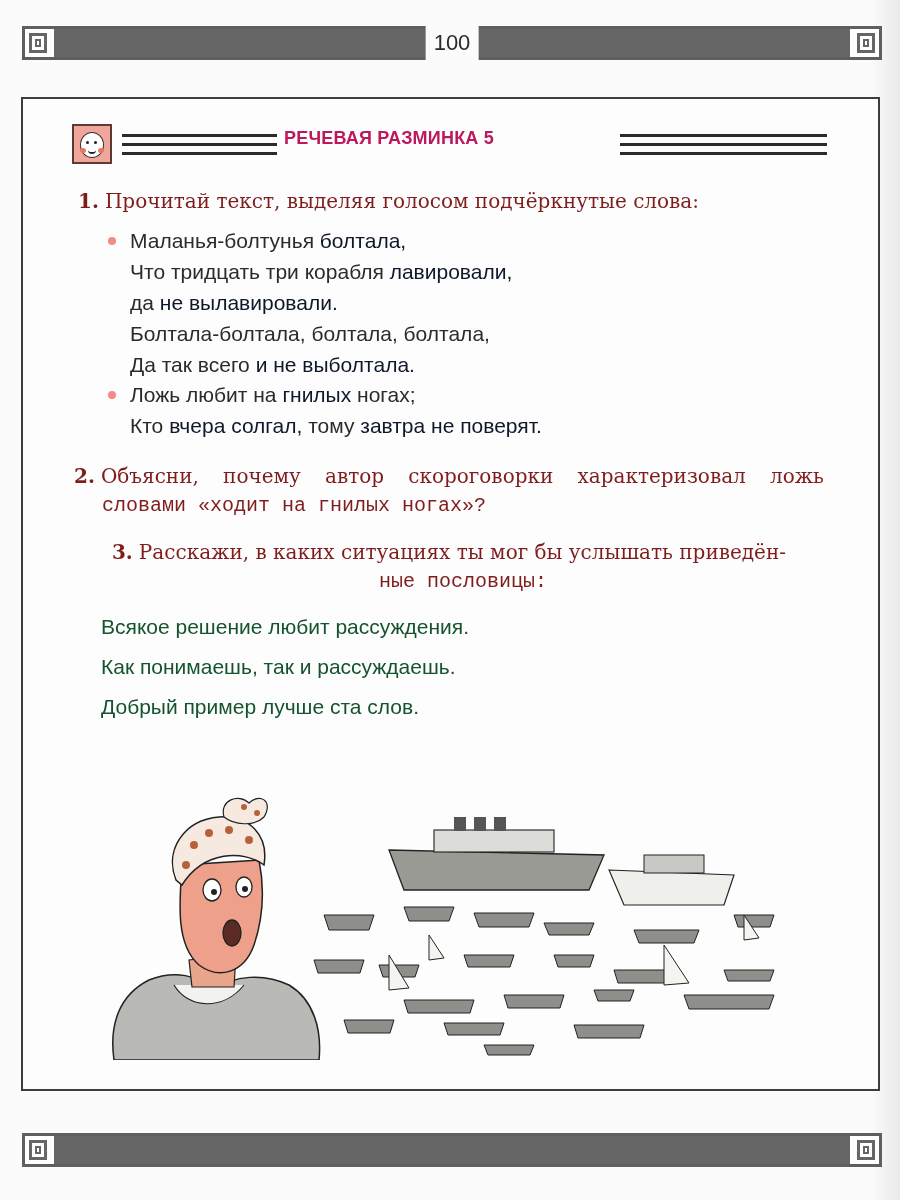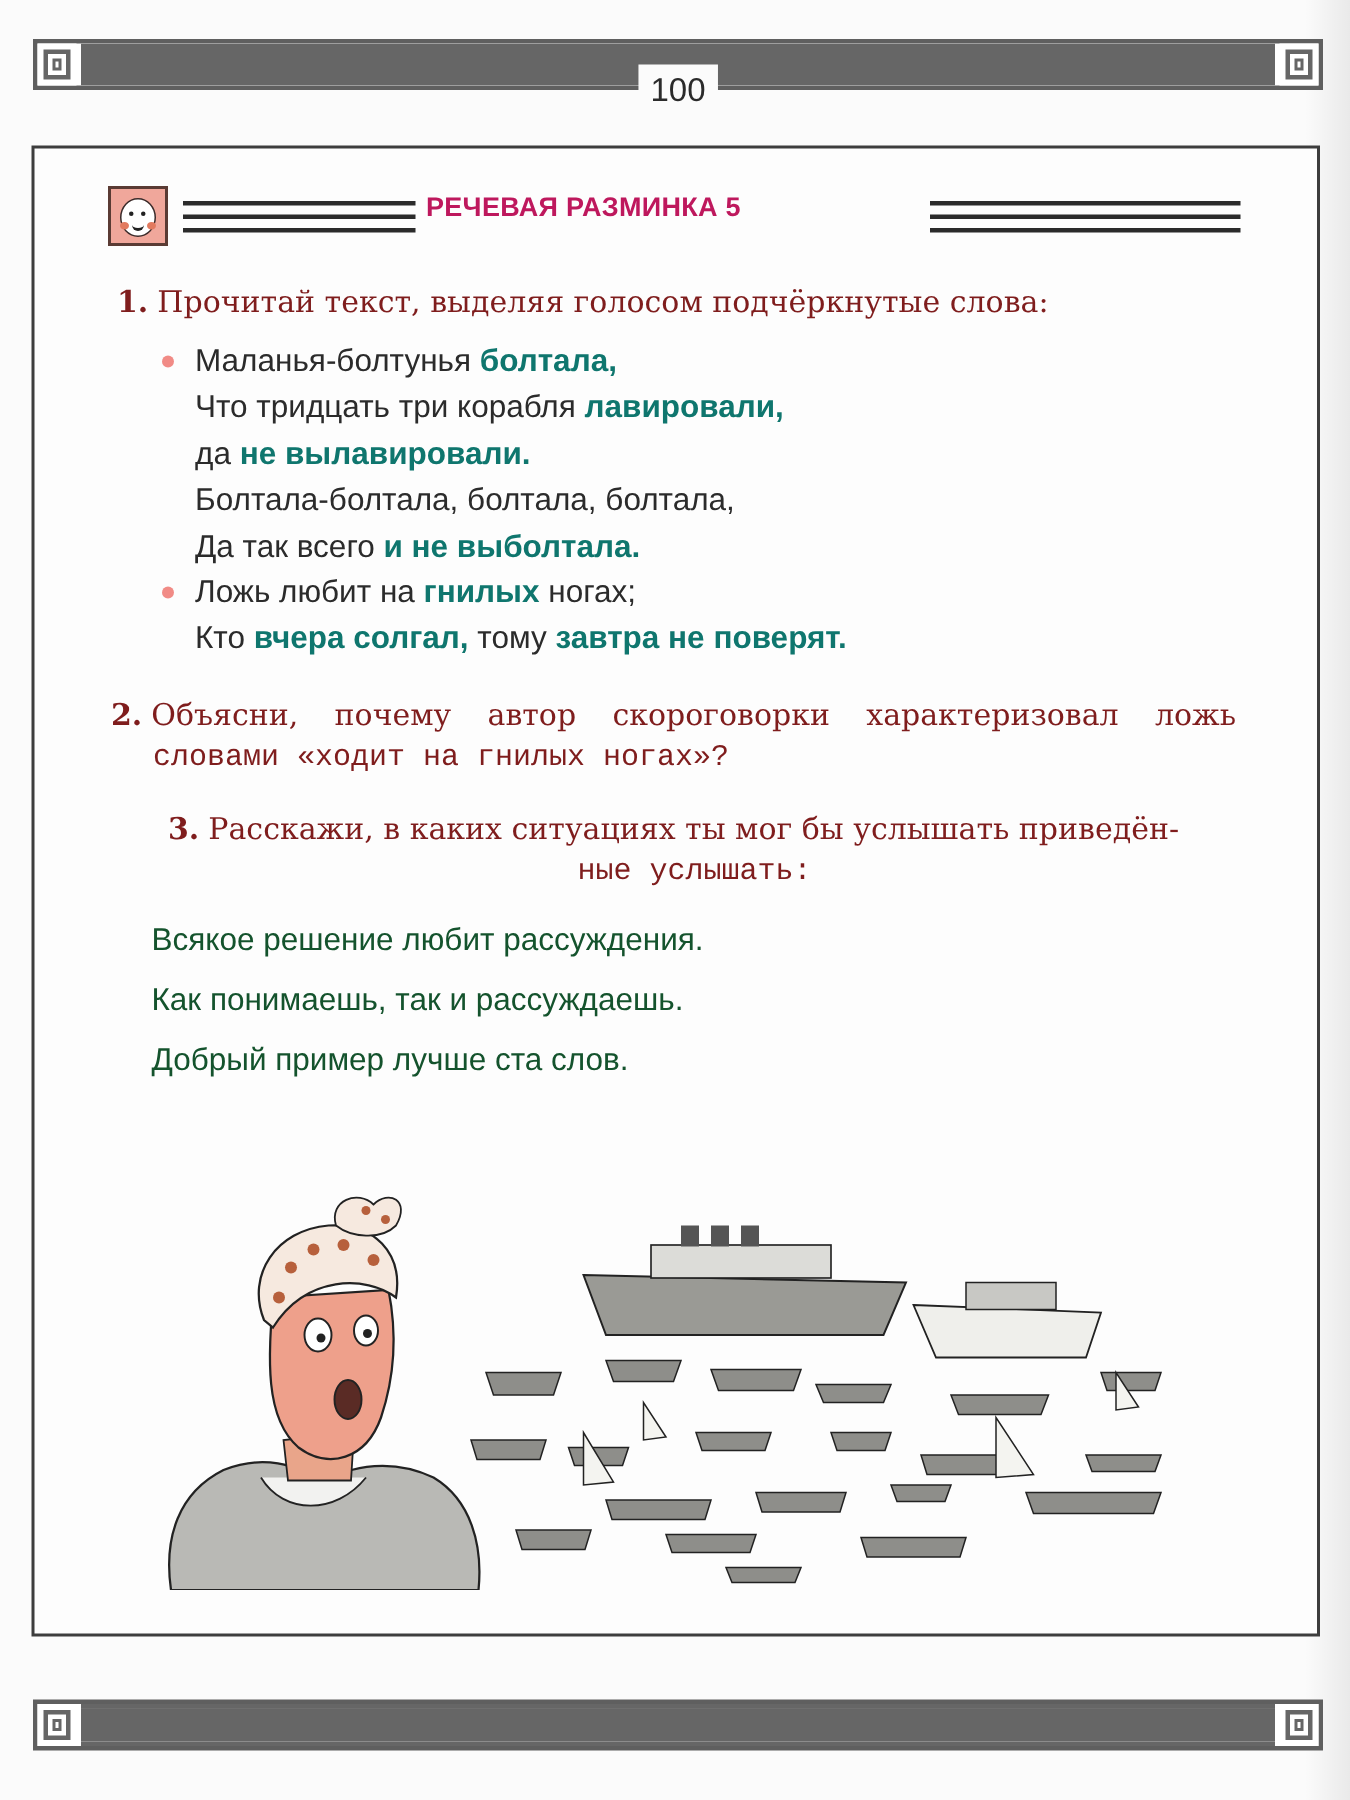--- a/index.html
+++ b/index.html
@@ -23,21 +23,21 @@
   .meander .end{position:absolute;top:3px;bottom:3px;width:26px;background:#fff;}
   .meander .end.left{left:3px;}
   .meander .end.right{right:3px;}
   .meander .end .sq{position:absolute;left:4px;top:4px;right:4px;bottom:4px;border:3px solid #666;box-sizing:border-box;}
   .meander .end .sq::after{content:"";position:absolute;left:3px;top:3px;right:3px;bottom:3px;border:2px solid #666;}
   .meander .bar-top,.meander .bar-bot{position:absolute;left:32px;right:32px;height:3px;background:#666;}
   .meander .bar-top{top:3px;}
   .meander .bar-bot{bottom:3px;}
   .meander.top{top:26px;}
   .meander.bottom{top:1133px;}
-  .page-number{position:absolute;top:17px;left:50%;transform:translateX(-50%);background:#fbfbfb;height:34px;line-height:34px;padding:0 8px;font-size:22px;color:#2b2b2b;}
+  .page-number{position:absolute;top:0;left:50%;transform:translateX(-50%);background:#fbfbfb;height:34px;line-height:34px;padding:0 8px;font-size:22px;color:#2b2b2b;}
 
   
   .frame{position:absolute;left:21px;top:97px;width:859px;height:994px;border:2px solid #3d3d3d;box-sizing:border-box;background:#fdfdfd;}
 
   .title-row{position:absolute;left:72px;top:124px;width:760px;height:44px;}
   .face-icon{position:absolute;left:0;top:0;width:40px;height:40px;background:#f0a79b;border:2px solid #5a3b34;box-sizing:border-box;}
   .face-icon .face{position:absolute;left:6px;top:6px;width:24px;height:26px;border-radius:50%;background:#fff;border:1.5px solid #3b2b2a;box-sizing:border-box;}
   .face-icon .face::before{content:"";position:absolute;left:5px;top:8px;width:3px;height:3px;background:#222;border-radius:50%;box-shadow:8px 0 0 #222;}
   .face-icon .face::after{content:"";position:absolute;left:7px;top:15px;width:8px;height:4px;border-bottom:2px solid #222;border-radius:0 0 6px 6px;}
   .face-icon .cheek{position:absolute;width:6px;height:5px;border-radius:50%;background:#e27a5f;top:22px;}
@@ -51,21 +51,21 @@
   .task .num{font-weight:bold;margin-right:6px;}
   .task1{left:78px;top:187px;width:760px;}
   .task2{left:74px;top:462px;width:750px;text-align:justify;}
   .task3{left:74px;top:538px;width:750px;text-align:center;}
   .indent{padding-left:28px;display:block;font-family:Liberation Mono, monospace;}
 
   .poem{position:absolute;left:106px;font-size:21px;line-height:31px;color:#2b2b2b;font-family:"Liberation Sans",sans-serif;}
   .poem1{top:225px;}
   .poem2{top:379px;}
   .poem .line{display:block;padding-left:24px;white-space:nowrap;}
-  .poem .line b{font-weight:bold;color:#0f766e;}
+  .poem .line b{font-weight:normal;color:#0f172a;}
   .bullet{position:absolute;left:2px;top:12px;width:8px;height:8px;border-radius:50%;background:#f18b86;}
 
   .proverbs{position:absolute;left:101px;top:610px;font-size:21px;color:#14532d;font-family:"Liberation Sans",sans-serif;}
   .proverbs div{height:40px;line-height:34px;white-space:nowrap;}
 
   
   .illustration{position:absolute;left:104px;top:795px;width:690px;height:265px;}
   .woman{position:absolute;left:0;top:0;width:220px;height:265px;}
   .sea{position:absolute;left:200px;top:0;width:490px;height:265px;}
 </style>
@@ -128,21 +128,21 @@
   <span class="line"><span>Кто </span><b>вчера солгал,</b><span> тому </span><b>завтра не поверят.</b></span>
 </div>
 
 <div class="task task2">
   <div style="text-align:justify;text-align-last:justify;"><span class="num">2.</span><span>Объясни, почему автор скороговорки характеризовал ложь</span></div>
   <span class="indent">словами «ходит на гнилых ногах»?</span>
 </div>
 
 <div class="task task3">
   <div><span class="num">3.</span><span>Расскажи, в каких ситуациях ты мог бы услышать приведён-</span></div>
-  <span class="indent">ные услышать:</span>
+  <span class="indent">ные пословицы:</span>
 </div>
 
 <div class="proverbs">
   <div>Всякое решение любит рассуждения.</div>
   <div>Как понимаешь, так и рассуждаешь.</div>
   <div>Добрый пример лучше ста слов.</div>
 </div>
 
 <div class="illustration">
   <svg class="woman" viewBox="0 0 220 265" width="220" height="265">

